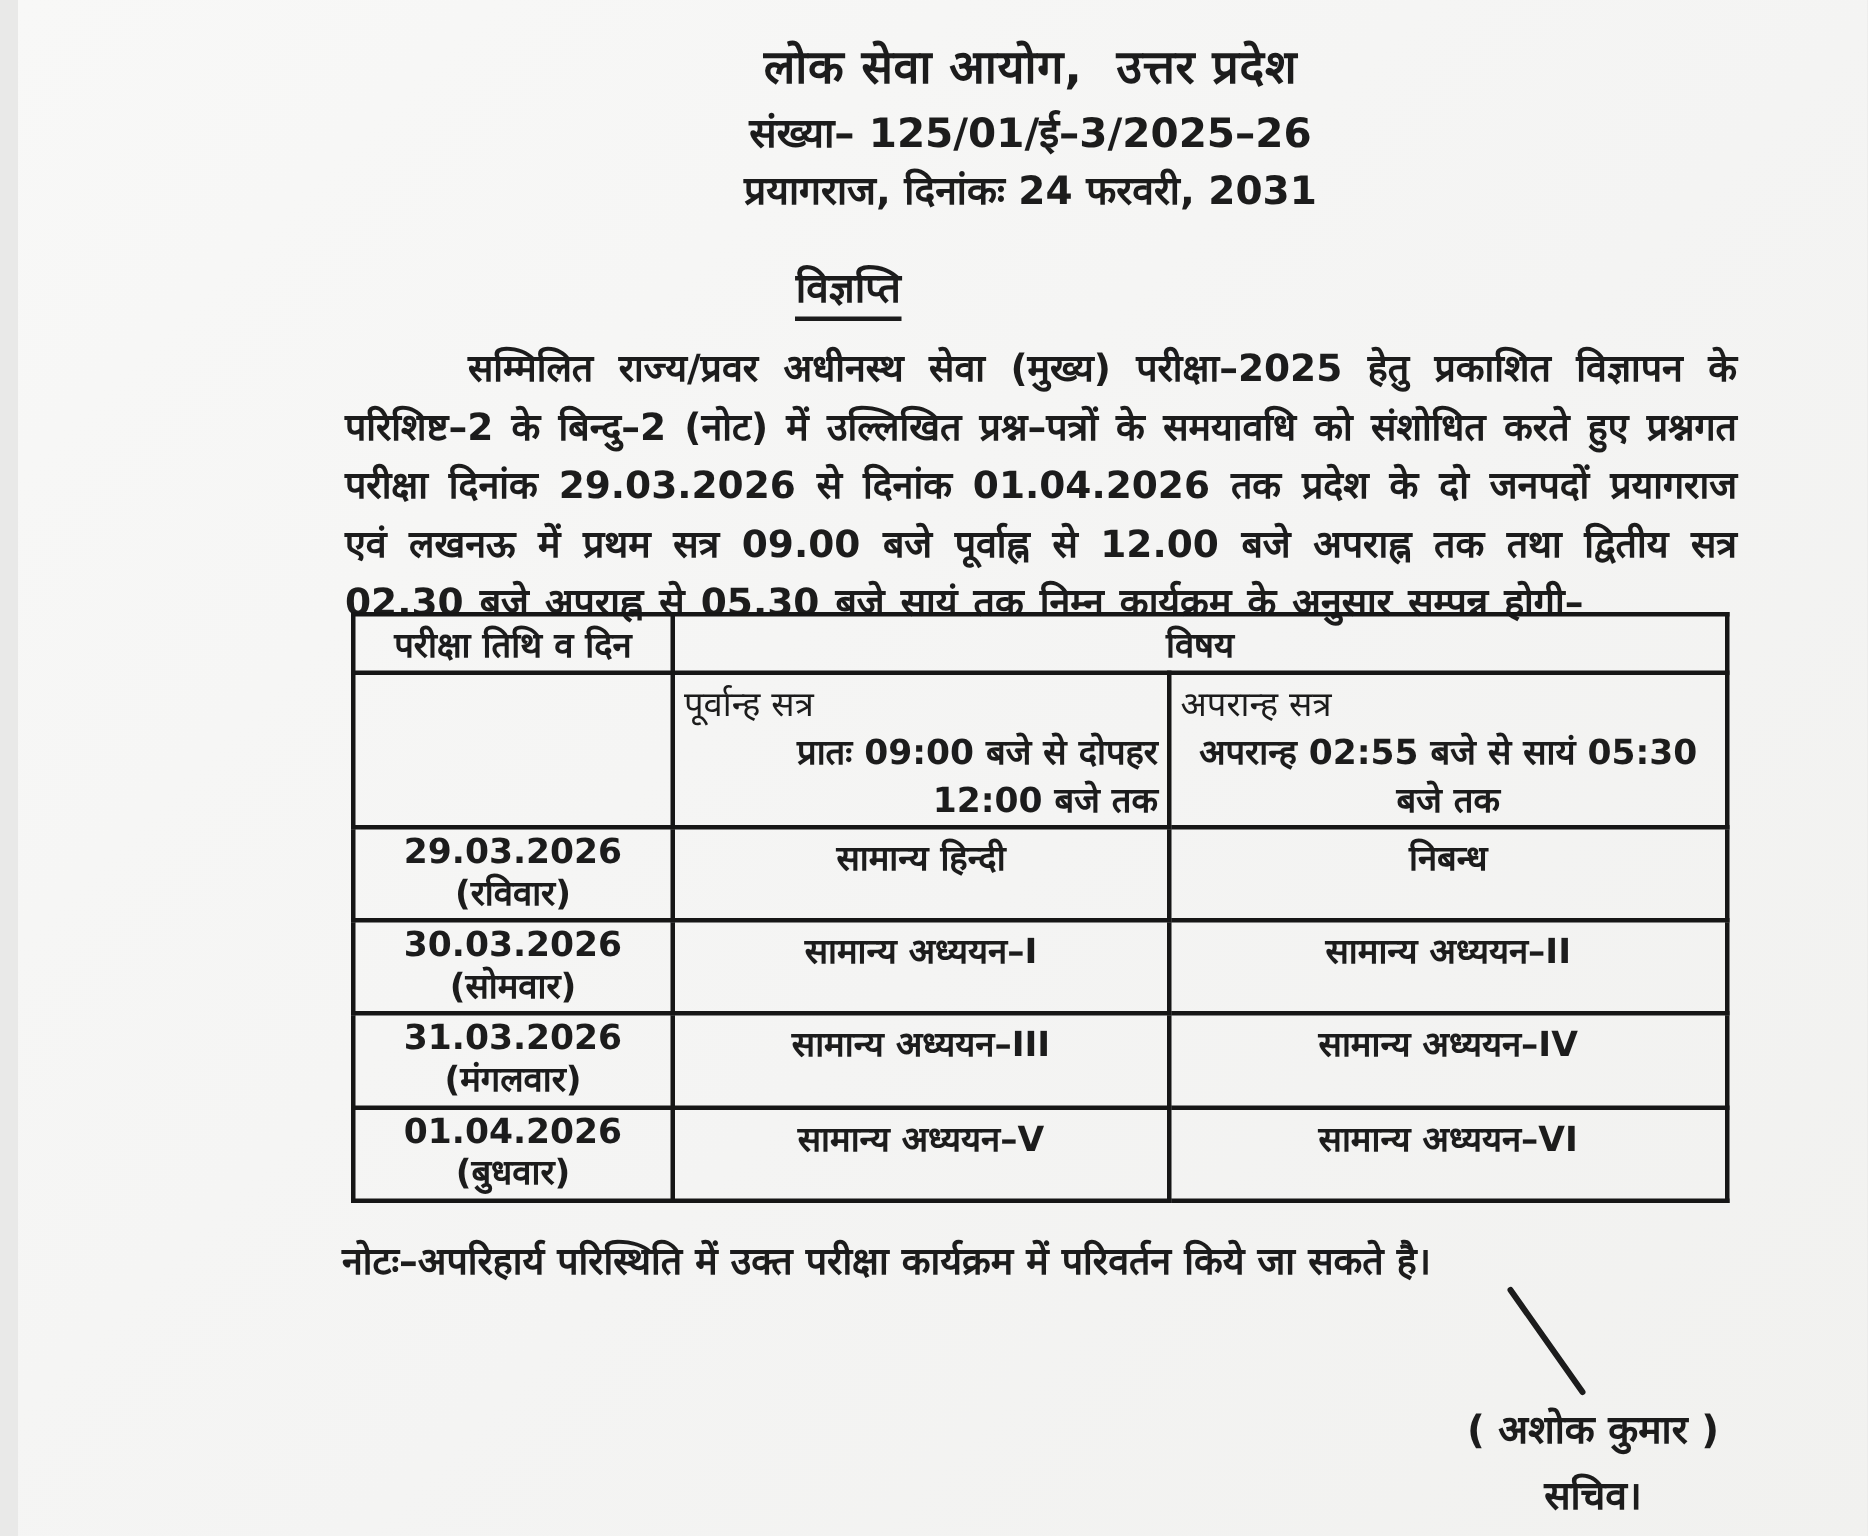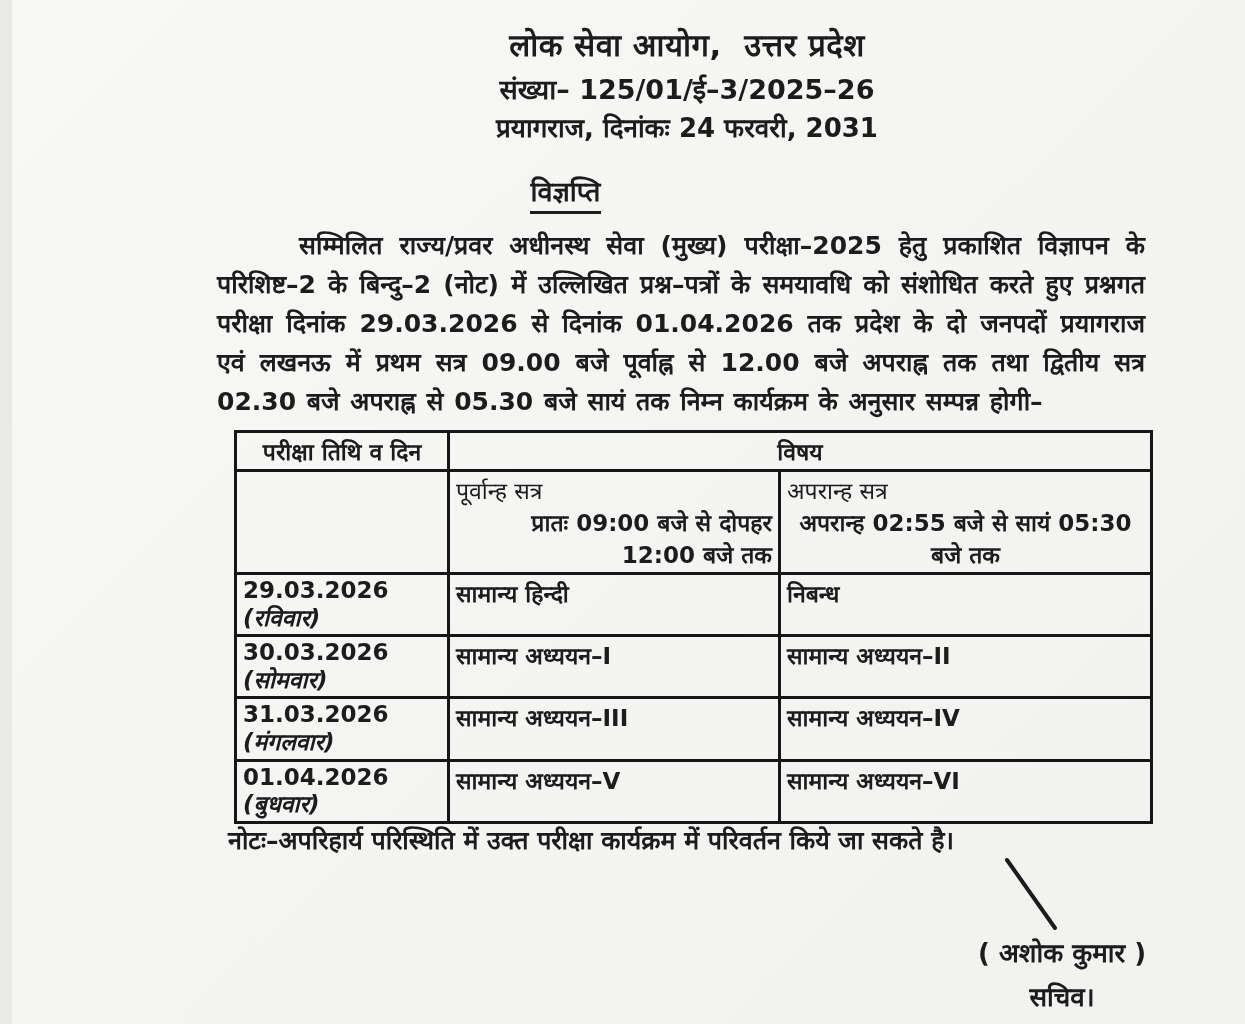--- a/index.html
+++ b/index.html
@@ -76,33 +76,33 @@
     margin-left: 38px;
     font-size: 27px;
     font-weight: 700;
     border-bottom: 3px solid #1c1c1c;
     padding-bottom: 2px;
   }
 
   .body-para {
     position: absolute;
     top: 226px;
-    left: 205px;
+    left: 218px;
     width: 928px;
     font-size: 25px;
     line-height: 39px;
     font-weight: 600;
     text-align: justify;
     text-indent: 82px;
     word-spacing: 2px;
   }
 
   table.schedule {
     position: absolute;
-    top: 430px;
+    top: 408px;
     left: 222px;
     width: 748px;
     border-collapse: collapse;
     table-layout: fixed;
   }
   table.schedule th,
   table.schedule td {
     border: 3px solid #161616;
     font-size: 23px;
     font-weight: 700;
@@ -113,23 +113,23 @@
   .col-datetime { width: 213px; }
   .col-morning  { width: 331px; }
   .col-evening  { width: 372px; }
 
   tr.hdr-row-1 th { height: 27px; text-align: center; vertical-align: middle; }
   tr.hdr-row-2 td { height: 84px; vertical-align: top; }
   .session-title { font-weight: 400; }
   .session-time-left { text-align: right; font-weight: 700; }
   .session-time-center { text-align: center; font-weight: 700; }
 
-  tr.data-row td { height: 52px; vertical-align: top; text-align: left; }
+  tr.data-row td { height: 52px; vertical-align: top; text-align: center; }
   .cell-date { line-height: 1.2; }
-  .cell-date .day { font-weight: 700; font-style: italic; }
+  .cell-date .day { font-weight: 700; }
 
   .note-line {
     position: absolute;
     top: 822px;
     left: 216px;
     font-size: 25px;
     font-weight: 700;
     white-space: nowrap;
   }
 

